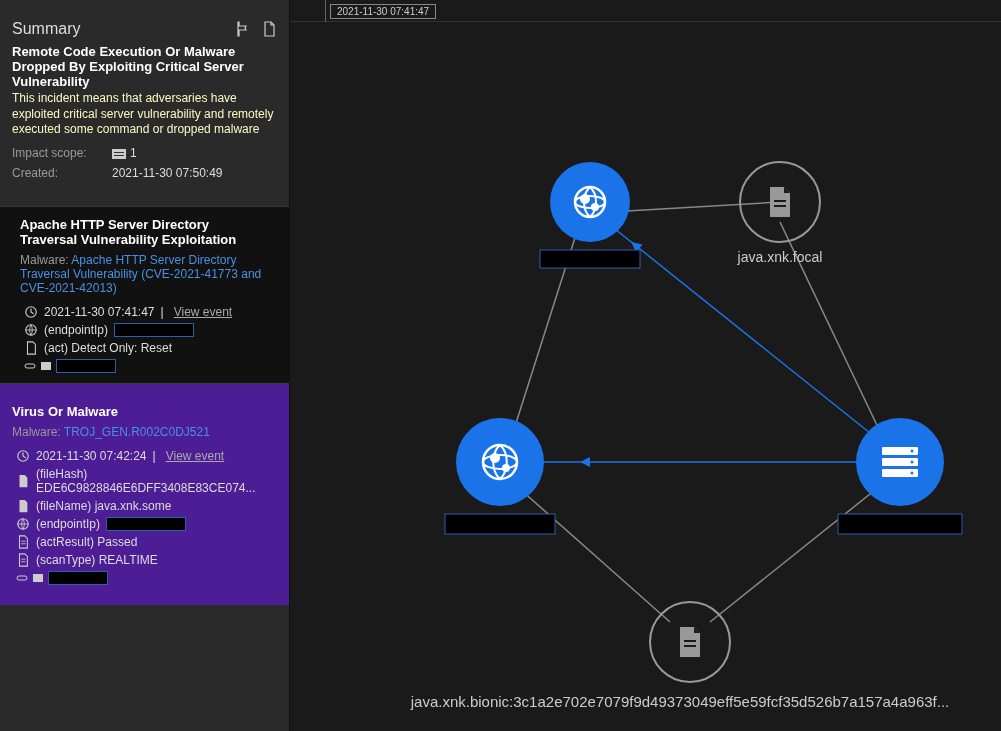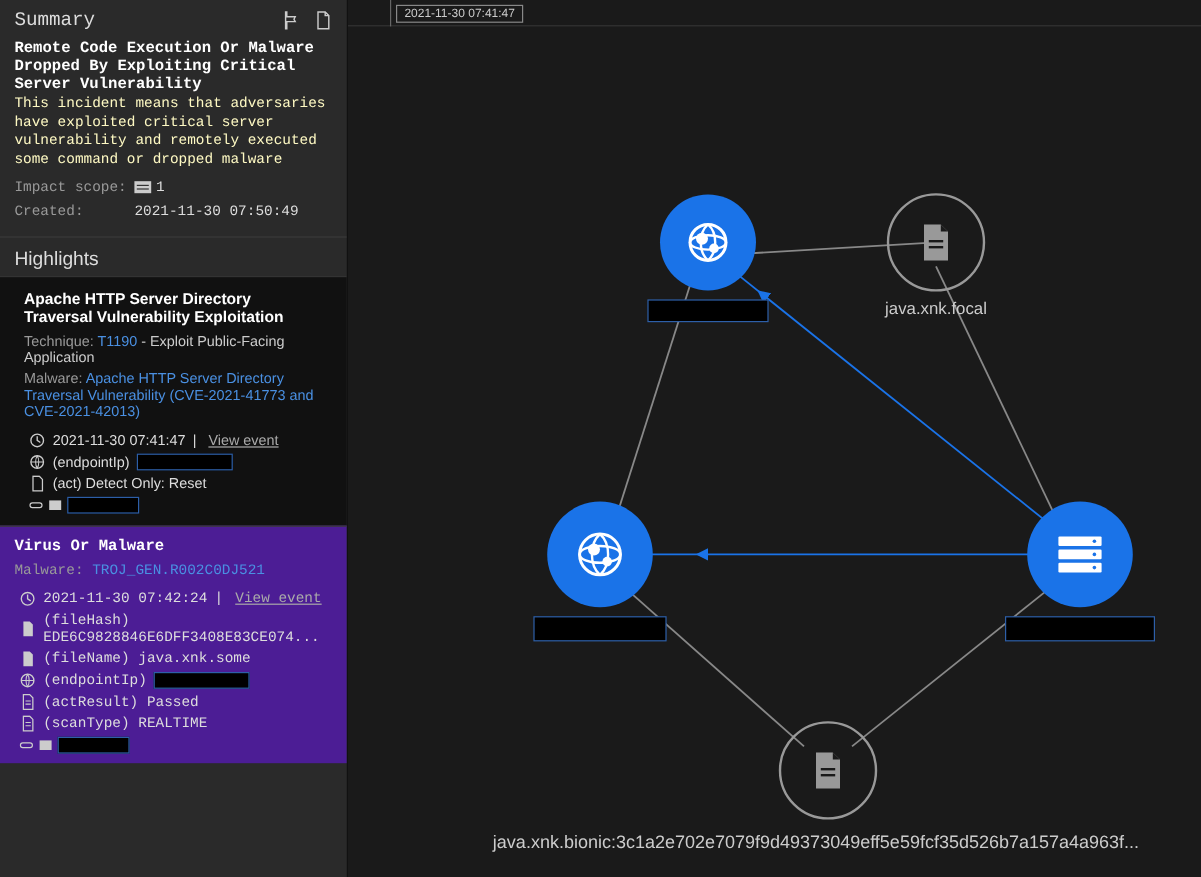--- a/index.html
+++ b/index.html
@@ -13,21 +13,21 @@
     display: flex;
   }
   .sidebar {
     width: 290px;
     height: 731px;
     background: #2a2a2a;
     overflow-y: auto;
     font-size: 12px;
     border-right: 1px solid #111;
   }
-  .section { padding: 8px 12px; font-family: Liberation Mono, monospace; }
+  .section { padding: 20px 12px; }
   .section-header {
     display: flex;
     align-items: center;
     justify-content: space-between;
     font-size: 16px;
     font-weight: 300;
     color: #ddd;
     margin-bottom: 6px;
   }
   .header-icons { display: flex; gap: 10px; }
@@ -131,30 +131,23 @@
     <div class="kv">
       <span class="kv-label">Impact scope:</span>
       <span class="kv-value"><span class="impact-icon"></span><span>1</span></span>
     </div>
     <div class="kv">
       <span class="kv-label">Created:</span>
       <span class="kv-value">2021-11-30 07:50:49</span>
     </div>
   </div>
 
-  <div class="highlights-section section-divider">
-    <h2>Highlights</h2>
-  </div>
 
   <div class="highlight-card">
     <div class="highlight-title">Apache HTTP Server Directory Traversal Vulnerability Exploitation</div>
-    <div class="highlight-row">
-      <span class="lbl-inline">Technique:</span>
-      <span class="link-blue">T1190</span><span> - Exploit Public-Facing Application</span>
-    </div>
     <div class="highlight-row">
       <span class="lbl-inline">Malware:</span>
       <span class="link-blue">Apache HTTP Server Directory Traversal Vulnerability (CVE-2021-41773 and CVE-2021-42013)</span>
     </div>
     <div class="event-block">
       <div class="ev-row">
         <svg viewBox="0 0 16 16">
             <circle cx="8" cy="8" r="6" fill="none" stroke="#ccc" stroke-width="1.3"></circle>
             <path d="M8 4v4l3 2" stroke="#ccc" stroke-width="1.3" fill="none"></path>
           </svg>

